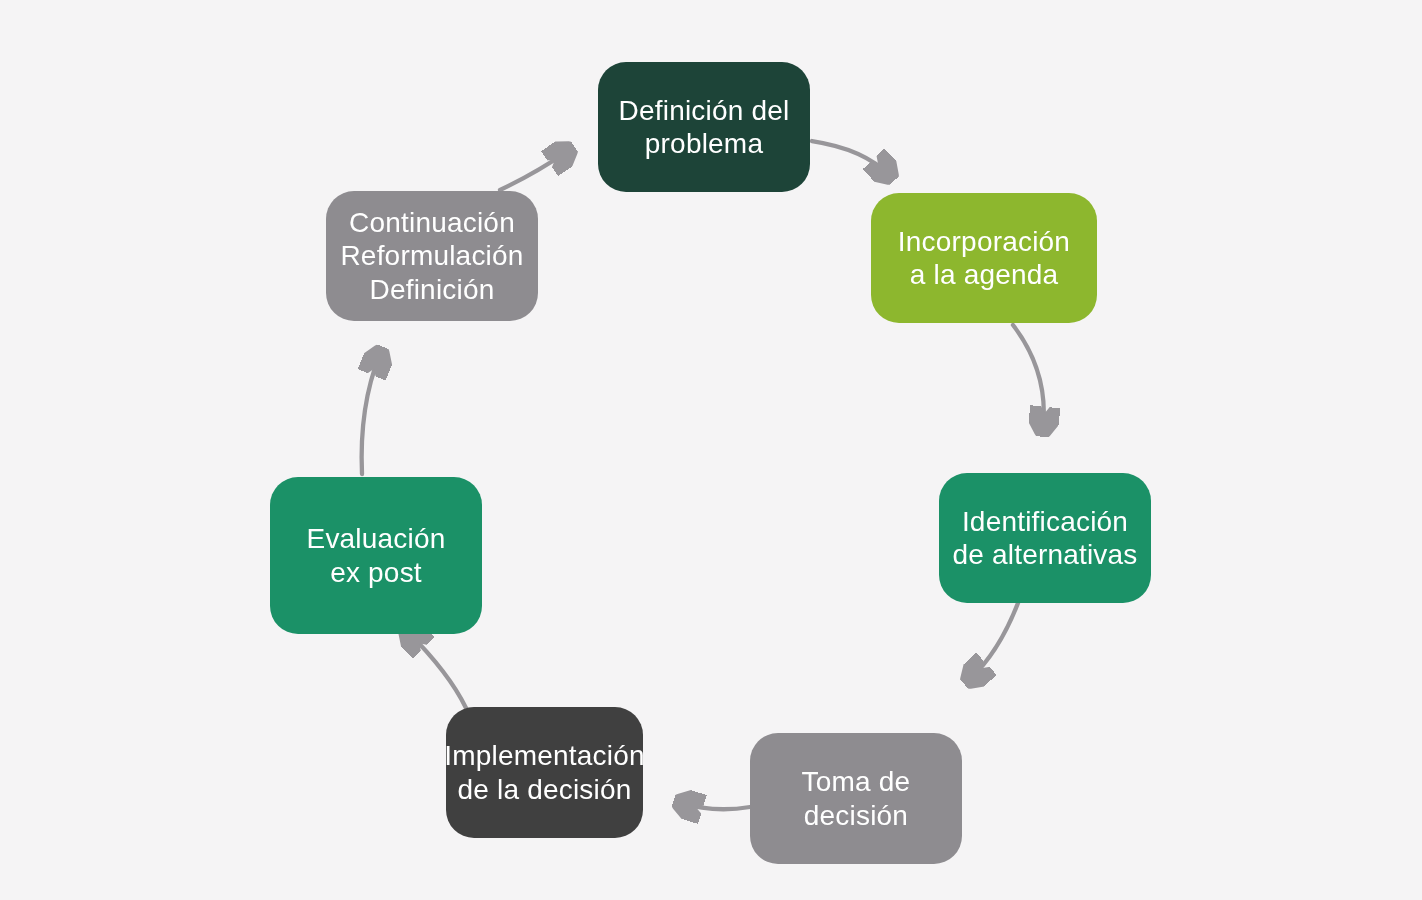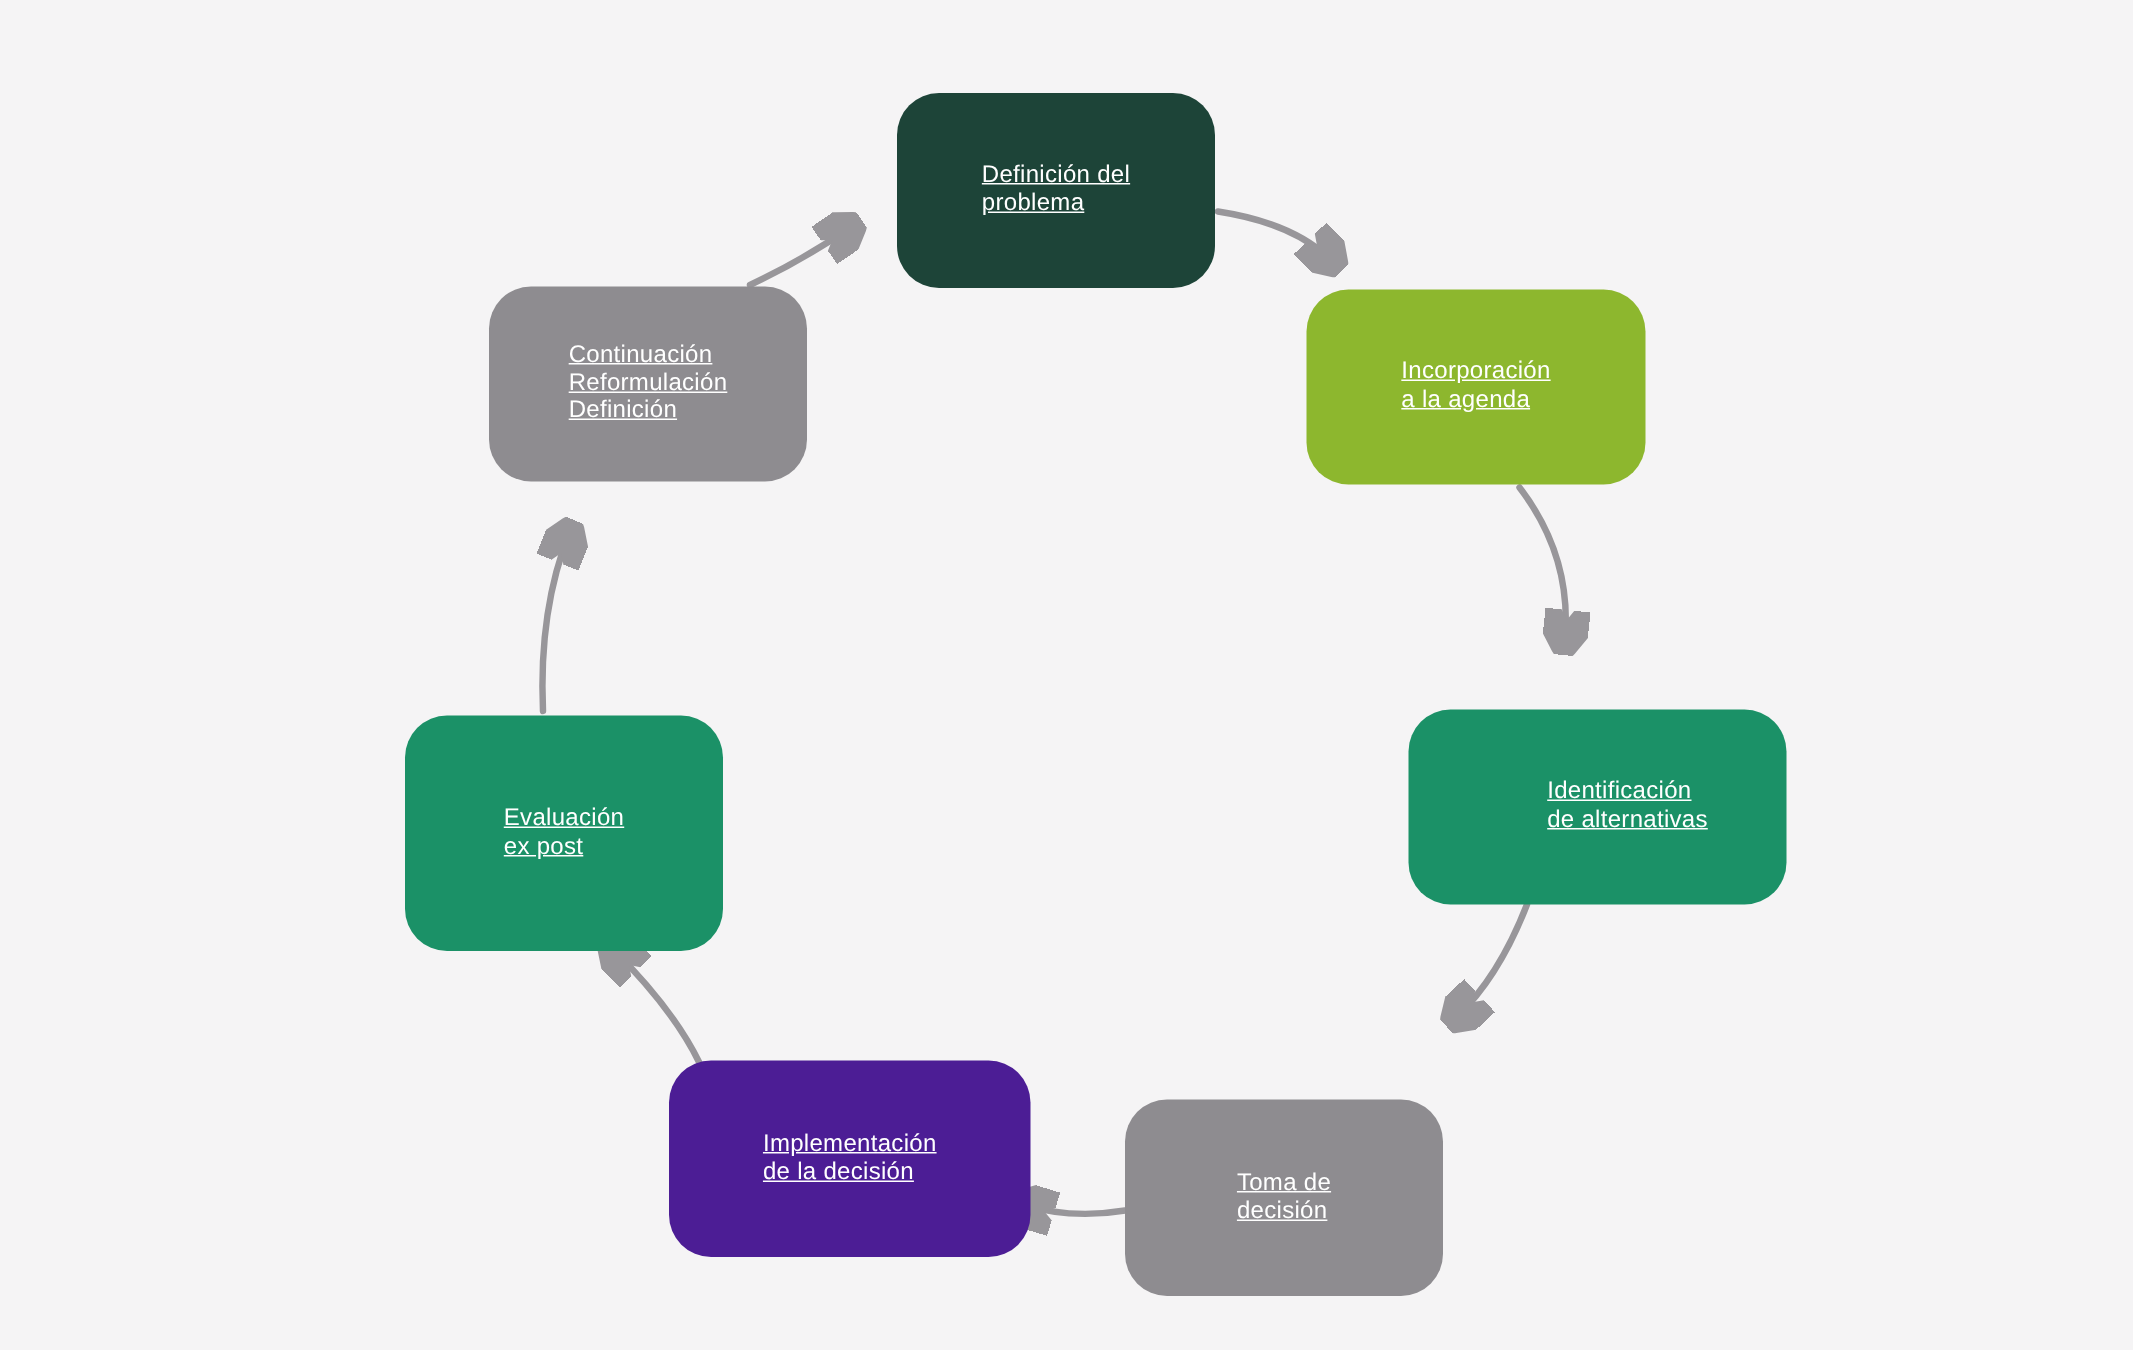--- a/index.html
+++ b/index.html
@@ -25,26 +25,26 @@
   .arrows path{
     fill:none;
     stroke:var(--arrow);
     stroke-width:4.3;
     stroke-linecap:round;
   }
   .node{
     position:absolute;
     border-radius:28px;
     display:flex;align-items:center;justify-content:center;
+    text-align:center;
     color:var(--node-text);
-    font-size:16px;
+    font-size:28px;
     line-height:1.18;
     white-space:pre-line;
     letter-spacing:.2px;
-    text-decoration:underline;
   }
 </style>
 </head>
 <body style="background: rgb(245, 244, 245);">
 
 <div class="stage">
 
   <svg class="arrows" viewBox="0 0 1422 900" xmlns="http://www.w3.org/2000/svg">
     <defs>
       <marker id="arrowhead" markerWidth="7" markerHeight="7" refX="5.2" refY="3.5" orient="auto" markerUnits="strokeWidth">
@@ -63,31 +63,31 @@
   <div class="node" style="left: 598px; top: 62px; width: 212px; height: 130px; background-color: rgb(29, 68, 56);">
     <span class="node-label">Definición del
 problema</span>
   </div>
 
   <div class="node" style="left: 871px; top: 193px; width: 226px; height: 130px; background-color: rgb(141, 183, 46);">
     <span class="node-label">Incorporación
 a la agenda</span>
   </div>
 
-  <div class="node" style="left: 939px; top: 473px; width: 212px; height: 130px; background-color: rgb(27, 145, 103); padding-left: 40px;">
+  <div class="node" style="left: 939px; top: 473px; width: 212px; height: 130px; background-color: rgb(27, 145, 103);">
     <span class="node-label">Identificación
 de alternativas</span>
   </div>
 
   <div class="node" style="left: 750px; top: 707px; width: 212px; height: 131px; background-color: rgb(142, 140, 144); margin-top: 26px;">
     <span class="node-label">Toma de
 decisión</span>
   </div>
 
-  <div class="node" style="left: 446px; top: 707px; width: 241px; height: 131px; background-color: #4c1d95;">
+  <div class="node" style="left: 446px; top: 707px; width: 197px; height: 131px; background-color: #404040;">
     <span class="node-label">Implementación
 de la decisión</span>
   </div>
 
   <div class="node" style="left: 270px; top: 477px; width: 212px; height: 157px; background-color: rgb(27, 145, 103);">
     <span class="node-label">Evaluación
 ex post</span>
   </div>
 
   <div class="node" style="left: 326px; top: 191px; width: 212px; height: 130px; background-color: rgb(142, 140, 144);">

